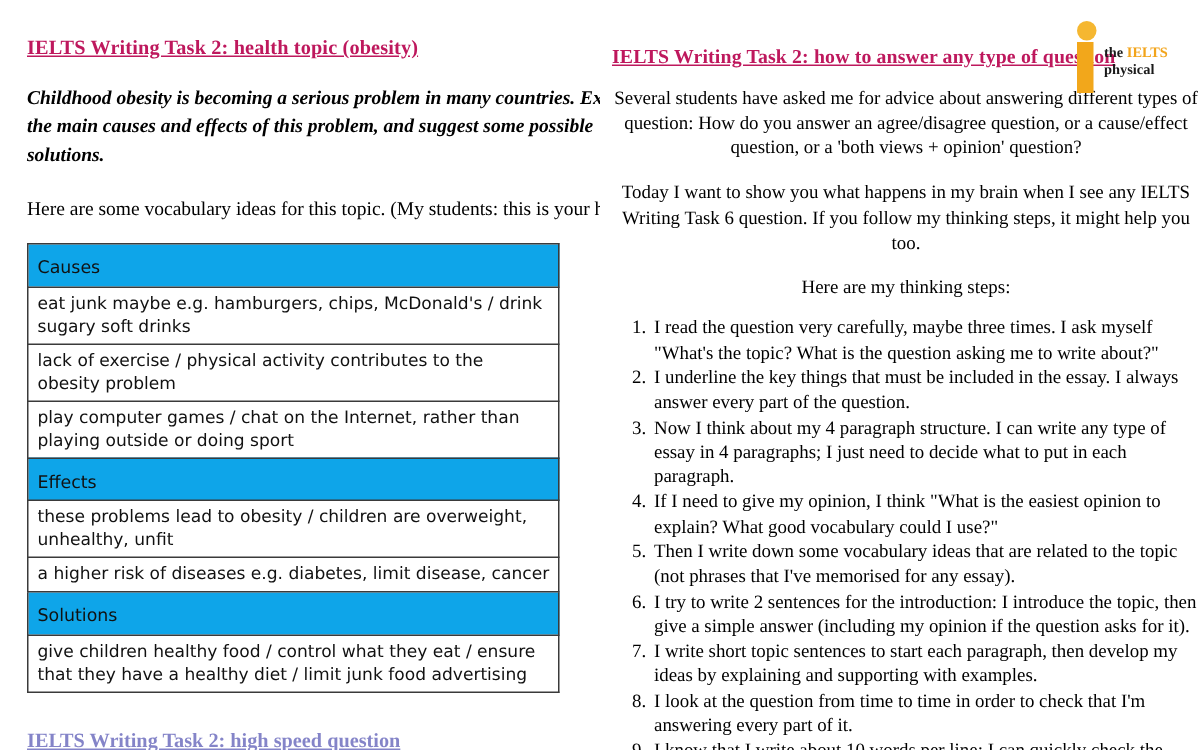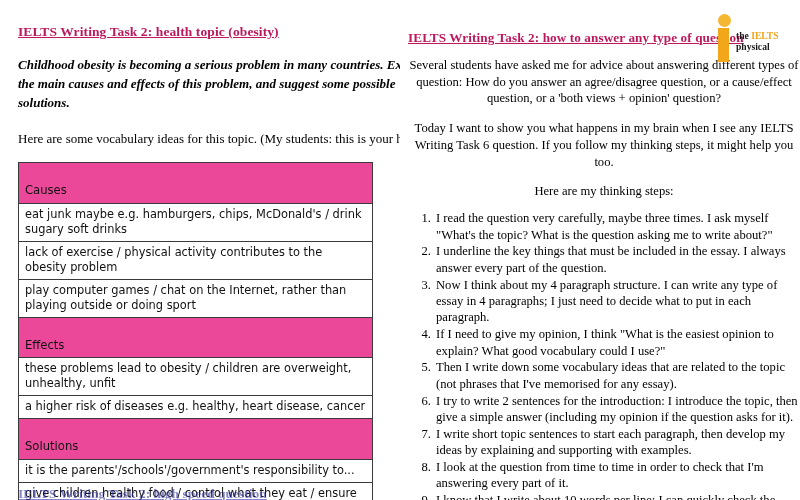--- a/index.html
+++ b/index.html
@@ -77,23 +77,23 @@
   .vocab-table td {
     border: 1.1px solid #3a3a3a;
     padding: 3px 5px 4px 6px;
     font-family: "DejaVu Sans", "Liberation Sans", sans-serif;
     font-size: 11.4px;
     line-height: 1.32;
     vertical-align: top;
     color: #111;
   }
   .vocab-table td.section {
-    background: #ec4899;
+    background: #0ea5e9;
     font-size: 11.6px;
-    padding-top: 20px;
+    padding-top: 8px;
     padding-bottom: 4px;
   }
 
   
   .cut-heading {
     position: absolute;
     left: 18px;
     top: 486px;
     font-family: "Liberation Serif", "DejaVu Serif", serif;
     font-weight: bold;
@@ -203,27 +203,24 @@
           <tr>
             <td>play computer games / chat on the Internet, rather than playing outside or doing sport</td>
           </tr>
           <tr>
             <td class="section">Effects</td>
           </tr>
           <tr>
             <td>these problems lead to obesity / children are overweight, unhealthy, unfit</td>
           </tr>
           <tr>
-            <td>a higher risk of diseases e.g. healthy, heart disease, cancer</td>
+            <td>a higher risk of diseases e.g. diabetes, limit disease, cancer</td>
           </tr>
           <tr>
             <td class="section">Solutions</td>
-          </tr>
-          <tr>
-            <td>it is the parents'/schools'/government's responsibility to...</td>
           </tr>
           <tr>
             <td>give children healthy food / control what they eat / ensure that they have a healthy diet / limit junk food advertising</td>
           </tr>
 
         </tbody>
       </table>
 
     </div>
 

